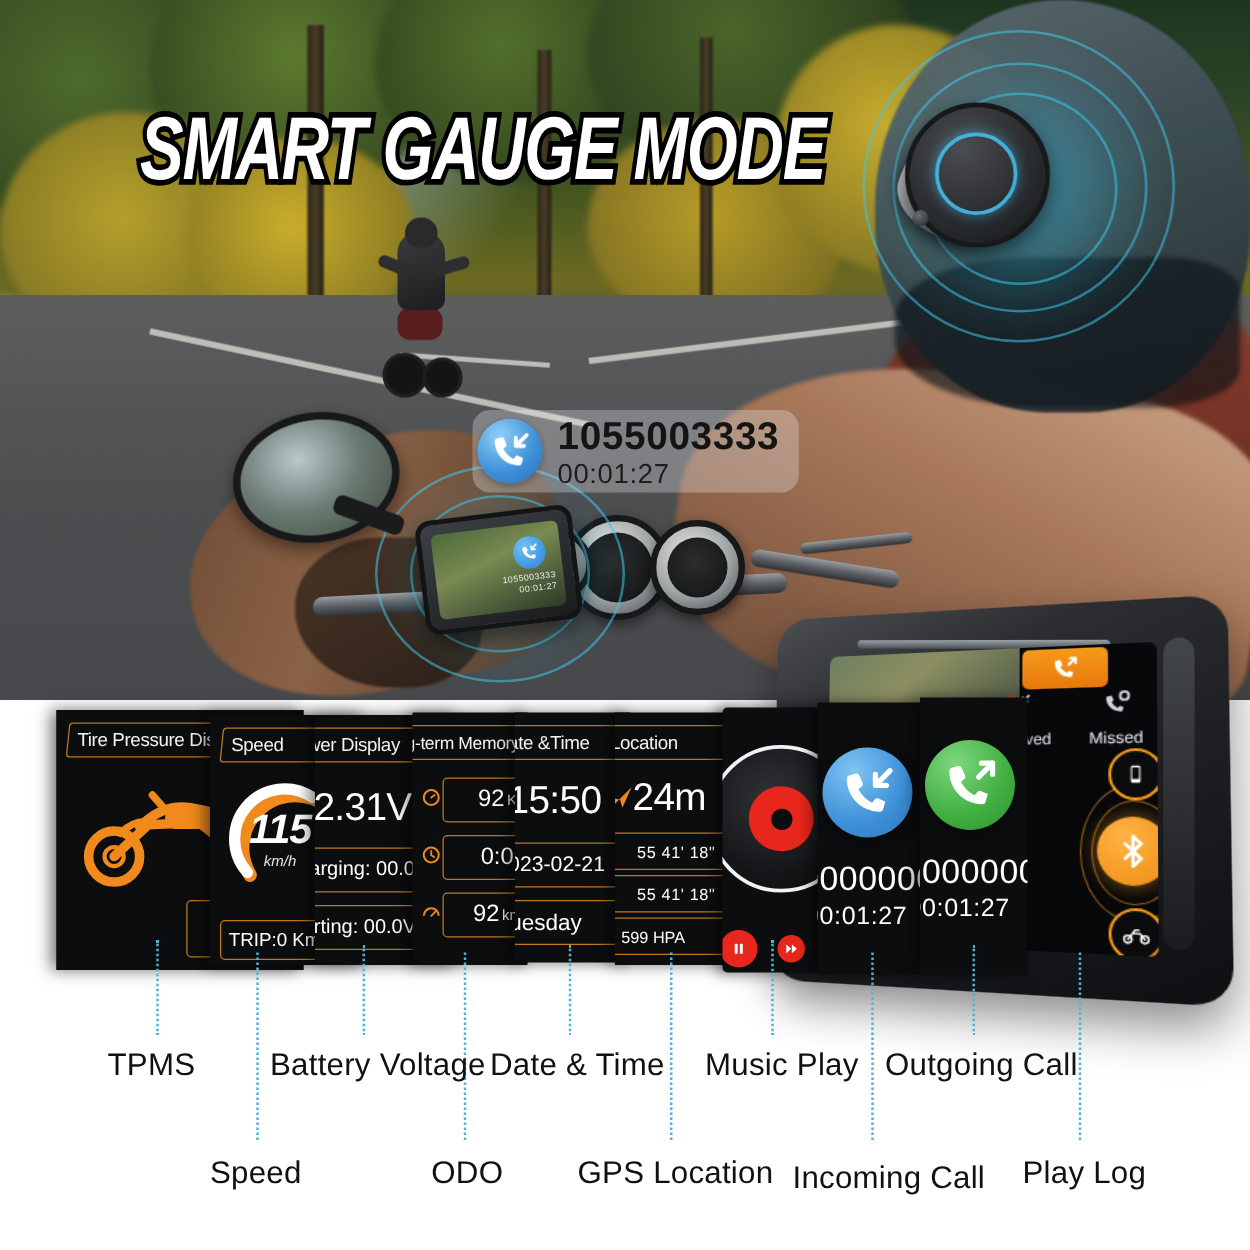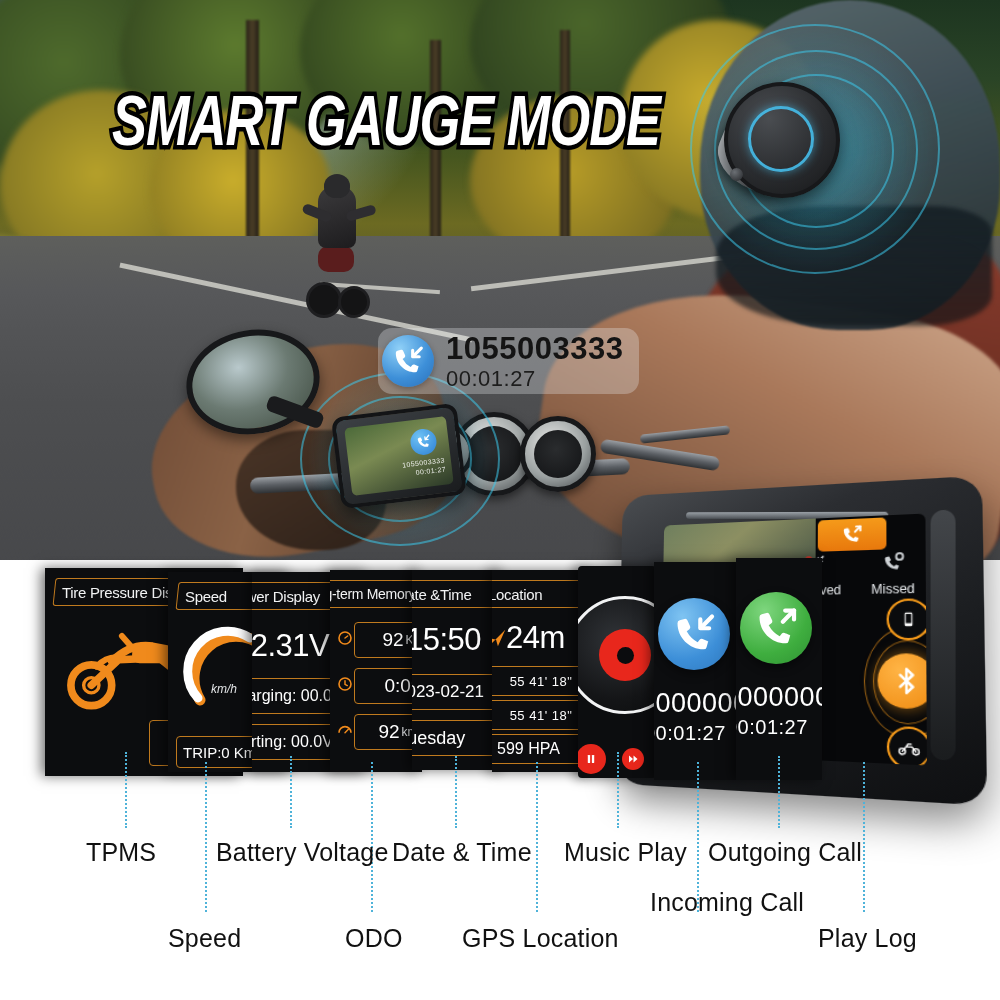--- a/index.html
+++ b/index.html
@@ -424,20 +424,21 @@
     <div class="p-title" style="width:104px;">
         <span>Speed</span>
       </div>
     <div class="gauge">
       <svg viewBox="0 0 112 112">
         <path d="M20 86 A42 42 0 1 1 92 86" fill="none" stroke="#f08a1c" stroke-width="11" stroke-linecap="round"></path>
         <path d="M18 84 A40 40 0 0 1 70 24" fill="none" stroke="#ffffff" stroke-width="9" stroke-linecap="round"></path>
         <path d="M86 34 A38 38 0 0 1 88 84" fill="none" stroke="#f5c14a" stroke-width="10" stroke-linecap="round" stroke-dasharray="4 3"></path>
       </svg>
     </div>
+    <div class="g-num" style="top:72px;">115</div>
     <div class="g-unit" style="top:110px;">km/h</div>
     <div class="p-box" style="left:8px;top:164px;width:108px;height:30px;font-size:15px;justify-content:flex-start;padding-left:6px;">
       <span>TRIP:0 Km</span>
     </div>
   </div>
 
   
   <div class="panel" style="left:252px;top:572px;width:116px;height:200px;">
     <div class="p-title" style="left:-32px;width:148px;">
         <span>Power Display</span>
@@ -503,21 +504,21 @@
     <svg style="position:absolute;left:-6px;top:56px;width:22px;height:24px;" viewBox="0 0 24 24">
         <path d="M3 21L21 3 13 21l-2-7-8-2z" fill="#f08a1c"></path>
       </svg>
     <div class="big-val" style="left:14px;top:50px;">24m</div>
     <div class="p-box" style="left:-4px;top:96px;width:104px;height:28px;font-size:13px;letter-spacing:.5px;">
       <span>55  41'  18"</span>
     </div>
     <div class="p-box" style="left:-4px;top:130px;width:104px;height:28px;font-size:13px;letter-spacing:.5px;">
       <span>55  41'  18"</span>
     </div>
-    <div class="p-box" style="left:-4px;top:164px;width:104px;height:28px;font-size:16px;justify-content:flex-start;padding-left:8px;">
+    <div class="p-box" style="left:-4px;top:164px;width:104px;height:28px;font-size:13px;justify-content:flex-start;padding-left:8px;">
       <span>599 HPA</span>
     </div>
   </div>
 
   
   <div class="panel" style="left:578px;top:566px;width:78px;height:212px;border-radius:4px;">
     <div class="disc" style="left:-12px;top:30px;">
       <div class="disc-in">
           <div class="disc-hole"></div>
         </div>
@@ -578,16 +579,16 @@
   <div class="flabel" style="left:86px;top:838px;">TPMS</div>
   <div class="flabel" style="left:392px;top:838px;">Date &amp; Time</div>
   <div class="flabel" style="left:216px;top:838px;">Battery Voltage</div>
   <div class="flabel" style="left:564px;top:838px;">Music Play</div>
   <div class="flabel" style="left:708px;top:838px;">Outgoing Call</div>
 
   <flabel></flabel>
   <div class="flabel" style="left:168px;top:924px;">Speed</div>
   <div class="flabel" style="left:345px;top:924px;">ODO</div>
   <div class="flabel" style="left:462px;top:924px;">GPS Location</div>
-  <div class="flabel" style="left:634px;top:888px;margin-left:16px;">Incoming Call</div>
+  <div class="flabel" style="left:634px;top:928px;">Incoming Call</div>
   <div class="flabel" style="left:818px;top:924px;">Play Log</div>
 
 </div>
 
 </body></html>

